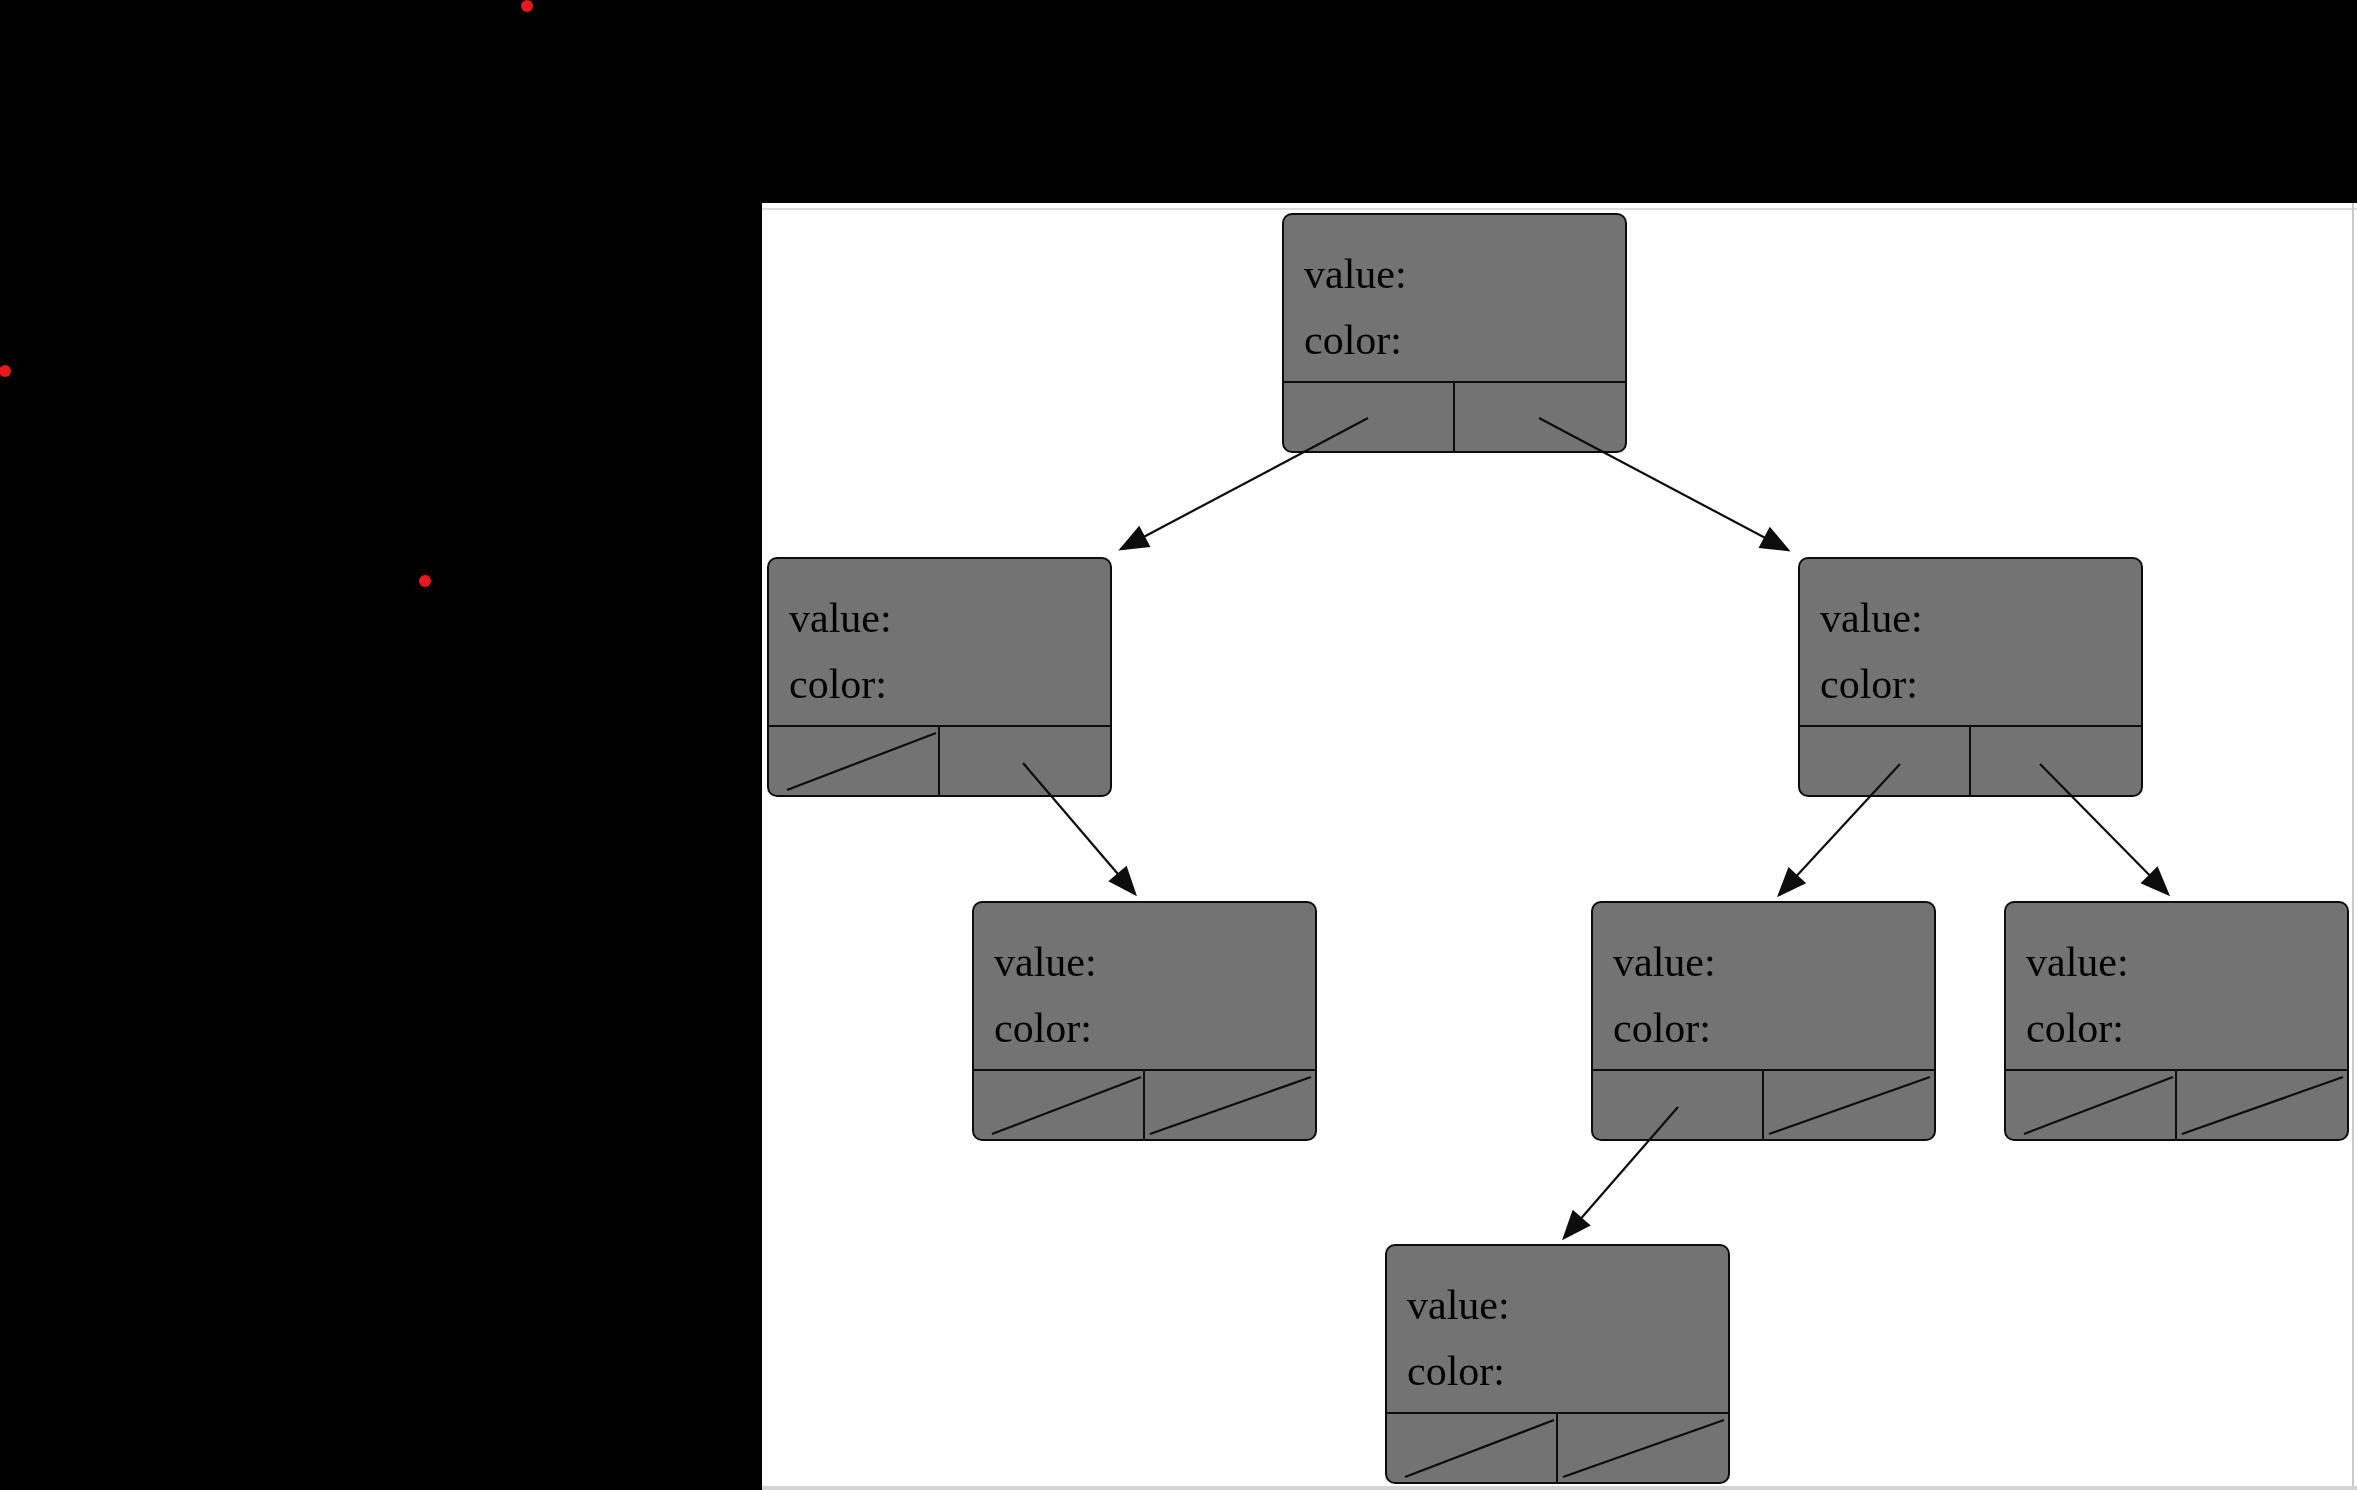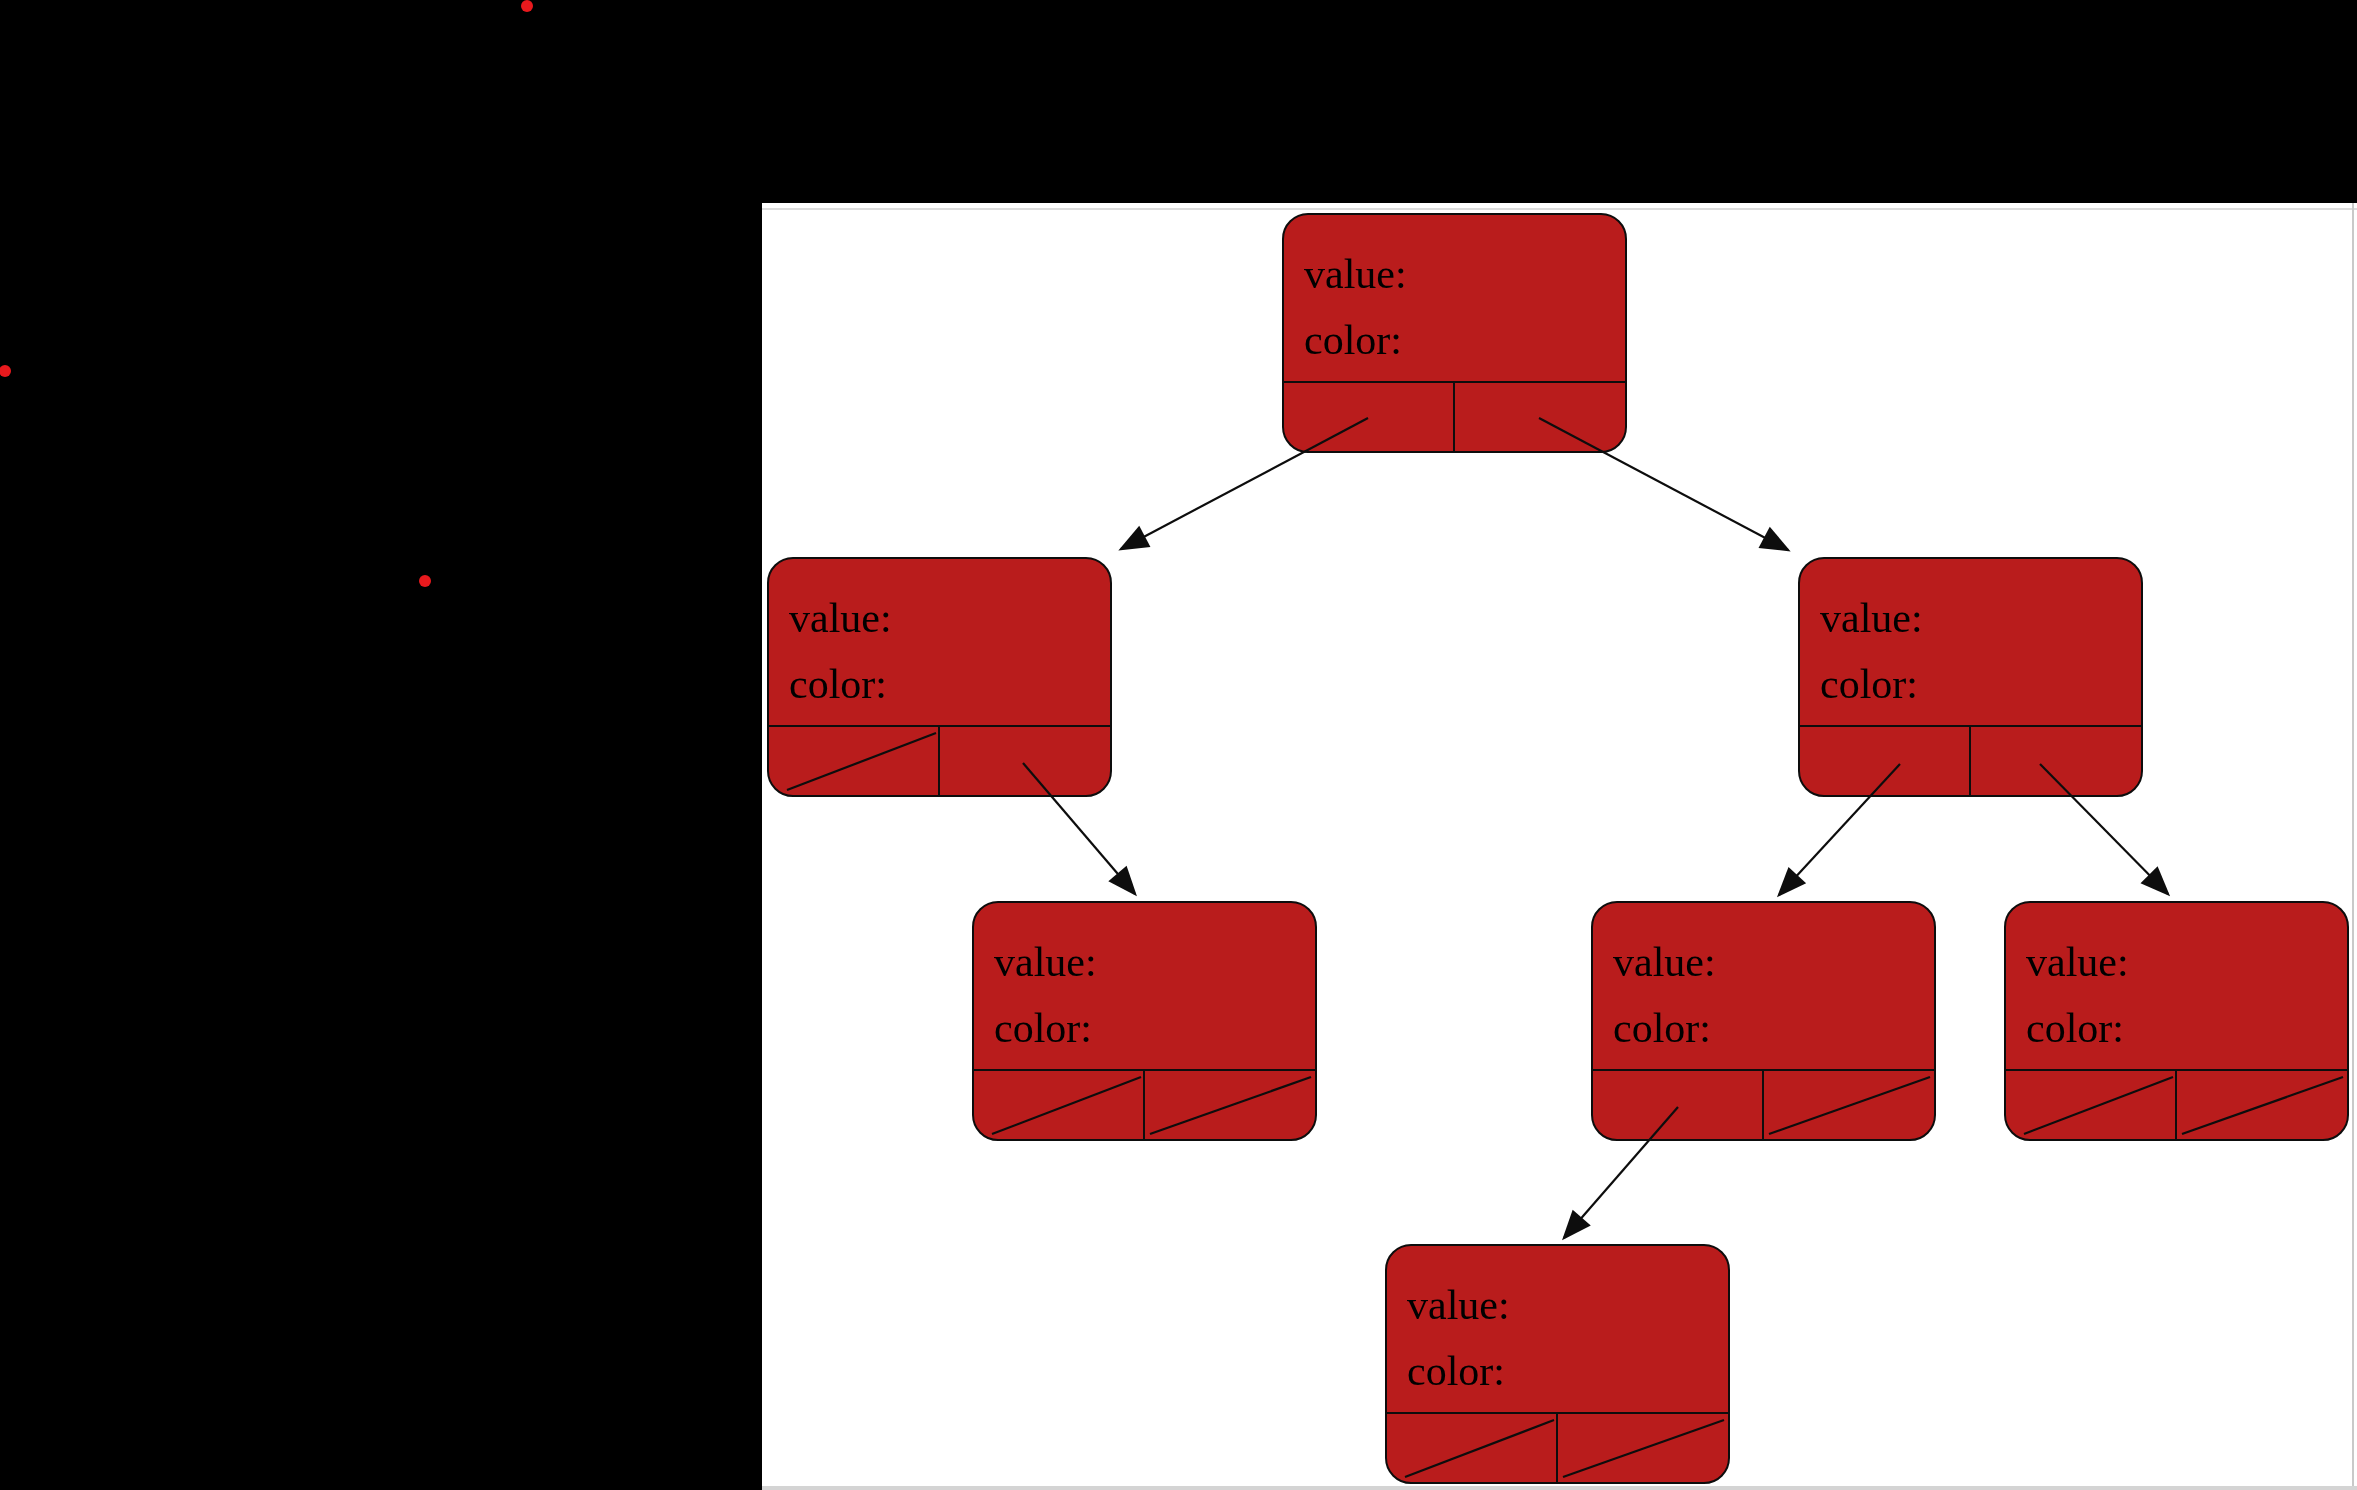--- a/index.html
+++ b/index.html
@@ -5,21 +5,21 @@
   html,body{margin:0;padding:0;background:#000;}
   .canvas{position:relative;width:2357px;height:1490px;background:#000;overflow:hidden;
           font-family:"Liberation Serif",serif;}
   .page{position:absolute;left:762px;top:203px;width:1595px;height:1287px;background:#ffffff;}
   .page-topline{position:absolute;left:0;top:5px;width:100%;height:2px;background:#dcdcdc;}
   .page-rightline{position:absolute;right:3px;top:0;width:2px;height:100%;background:#c9c9c9;}
   .page-bottomstrip{position:absolute;left:0;bottom:0;width:100%;height:4px;background:#d4d4d4;}
   .red-dot{position:absolute;width:12px;height:12px;border-radius:50%;background:#e8191d;}
   #tree-layer{position:absolute;left:0;top:0;width:2357px;height:1490px;}
   .node{position:absolute;width:345px;height:240px;box-sizing:border-box;
-        border:2px solid #0d0d0d;border-radius:26px;background:#b91c1c;}
+        border:2px solid #0d0d0d;border-radius:10px;background:#737373;}
   .node-text{position:absolute;left:20px;top:26px;font-size:42px;line-height:66px;color:#000;
              font-family:"Liberation Serif",serif;white-space:nowrap;}
   .ptr-row{position:absolute;left:0;right:0;bottom:0;height:68px;border-top:2px solid #0d0d0d;
            display:flex;}
   .cell-left{width:50%;box-sizing:border-box;border-right:2px solid #0d0d0d;}
   .cell-right{flex:1;}
   svg.overlay{position:absolute;left:0;top:0;pointer-events:none;}
 </style>
 </head>
 <body>

